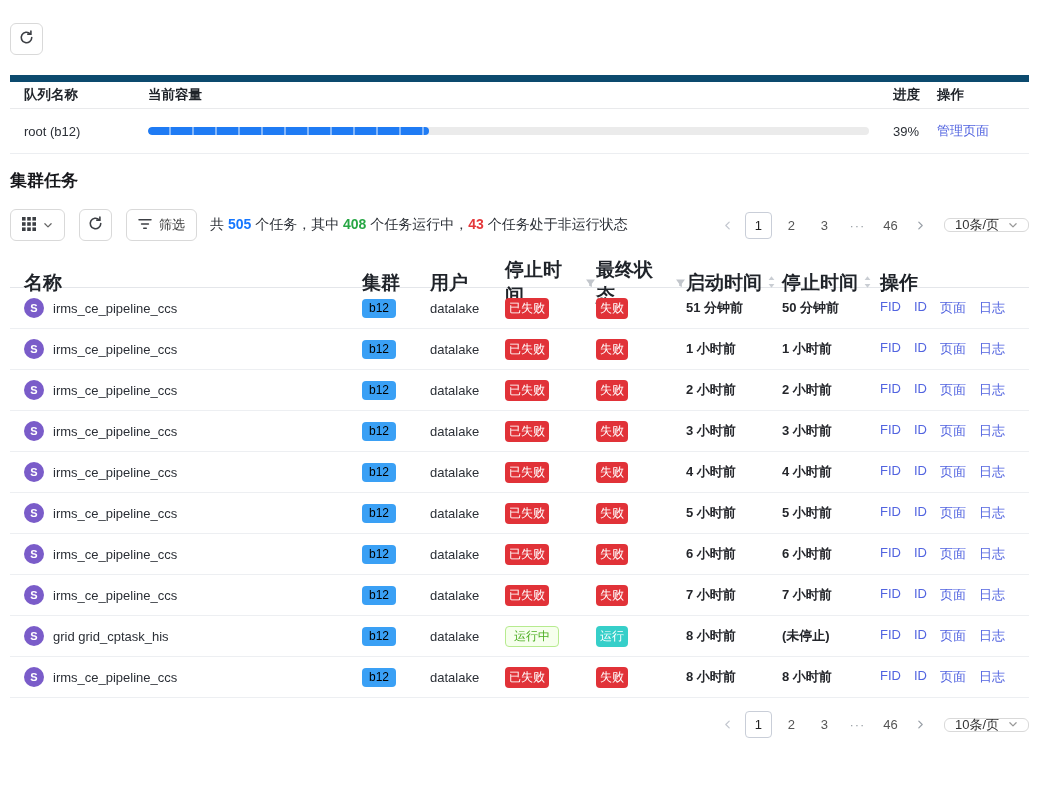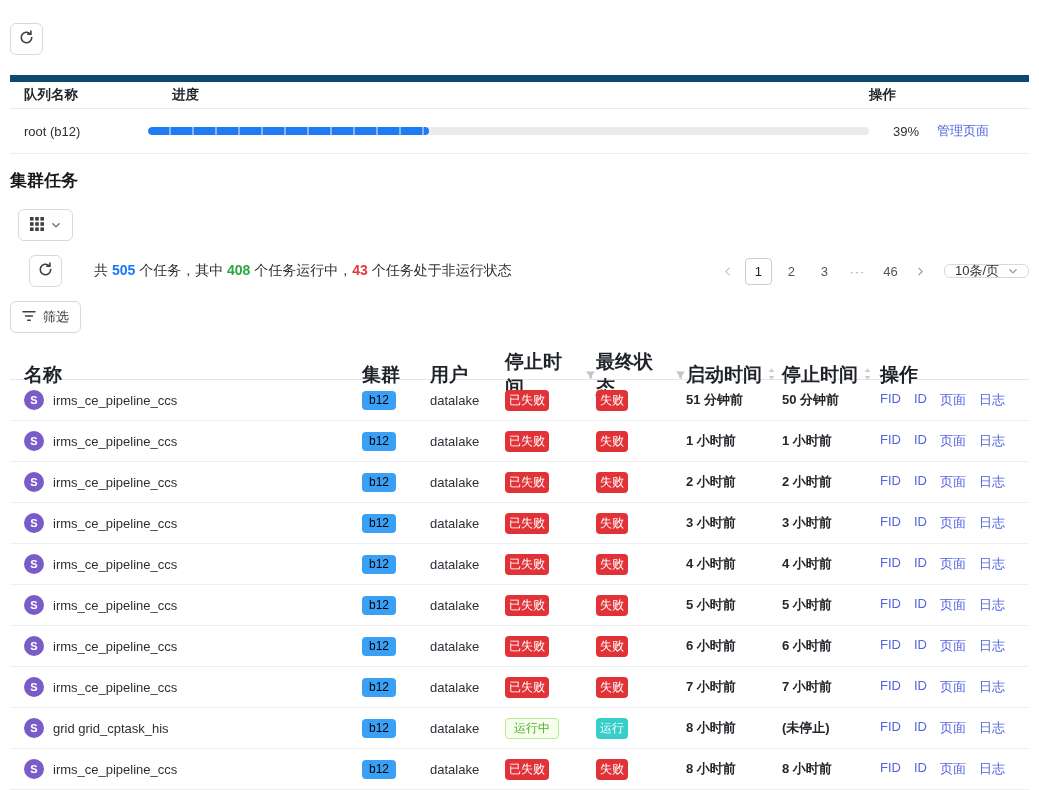--- a/index.html
+++ b/index.html
@@ -61,21 +61,21 @@
     background-color: var(--c-progress_blue);
     background-image: repeating-linear-gradient(90deg, rgba(255,255,255,0) 0 21px, rgba(255,255,255,.45) 21px 23px);
   }
   .pad24 { padding-left: 24px; }
 
   .link { color: var(--c-link); cursor: pointer; text-decoration: none; font-size: 13px; }
 
   
   .tasks-title { margin-top: 15px; }
   .toolbar { margin-top: 17px; display: flex; align-items: center; }
-  .tool-group { display: flex; align-items: center; gap: 14px; flex-direction: column; }
+  .tool-group { display: flex; align-items: center; gap: 14px; }
   .summary { margin-left: 13px; font-size: 14px; color: #2b2f36; white-space: nowrap; }
   .summary .n { font-weight: 700; }
   .n-blue { color: var(--c-accent_blue); }
   .n-green { color: var(--c-accent_green); }
   .n-red { color: var(--c-accent_red); }
   .toolbar-right { margin-left: auto; display: flex; align-items: center; gap: 12px; }
 
   .pager { display: flex; align-items: center; gap: 6px; font-size: 13px; color: #555; }
   .pg {
     min-width: 27px; height: 27px;
@@ -146,20 +146,21 @@
         <svg width="15" height="15" viewBox="0 0 16 16" fill="none" stroke="#3c3f44" stroke-width="1.7" stroke-linecap="round">
           <path d="M13.6 8a5.6 5.6 0 1 1-1.7-4"></path>
           <polyline points="12.7,1.2 12.7,4.4 9.4,4.4"></polyline>
         </svg>
       </span>
     </button>
 
     <div class="res-table">
       <div class="res-head">
         <div>队列名称</div>
+        <div>当前容量</div>
         <div class="pad24">进度</div>
         <div>操作</div>
       </div>
       <div class="res-row">
         <div>root (b12)</div>
         <div>
           <div class="ptrack">
             <div class="pfill" style="width: 39%;"></div>
           </div>
         </div>

